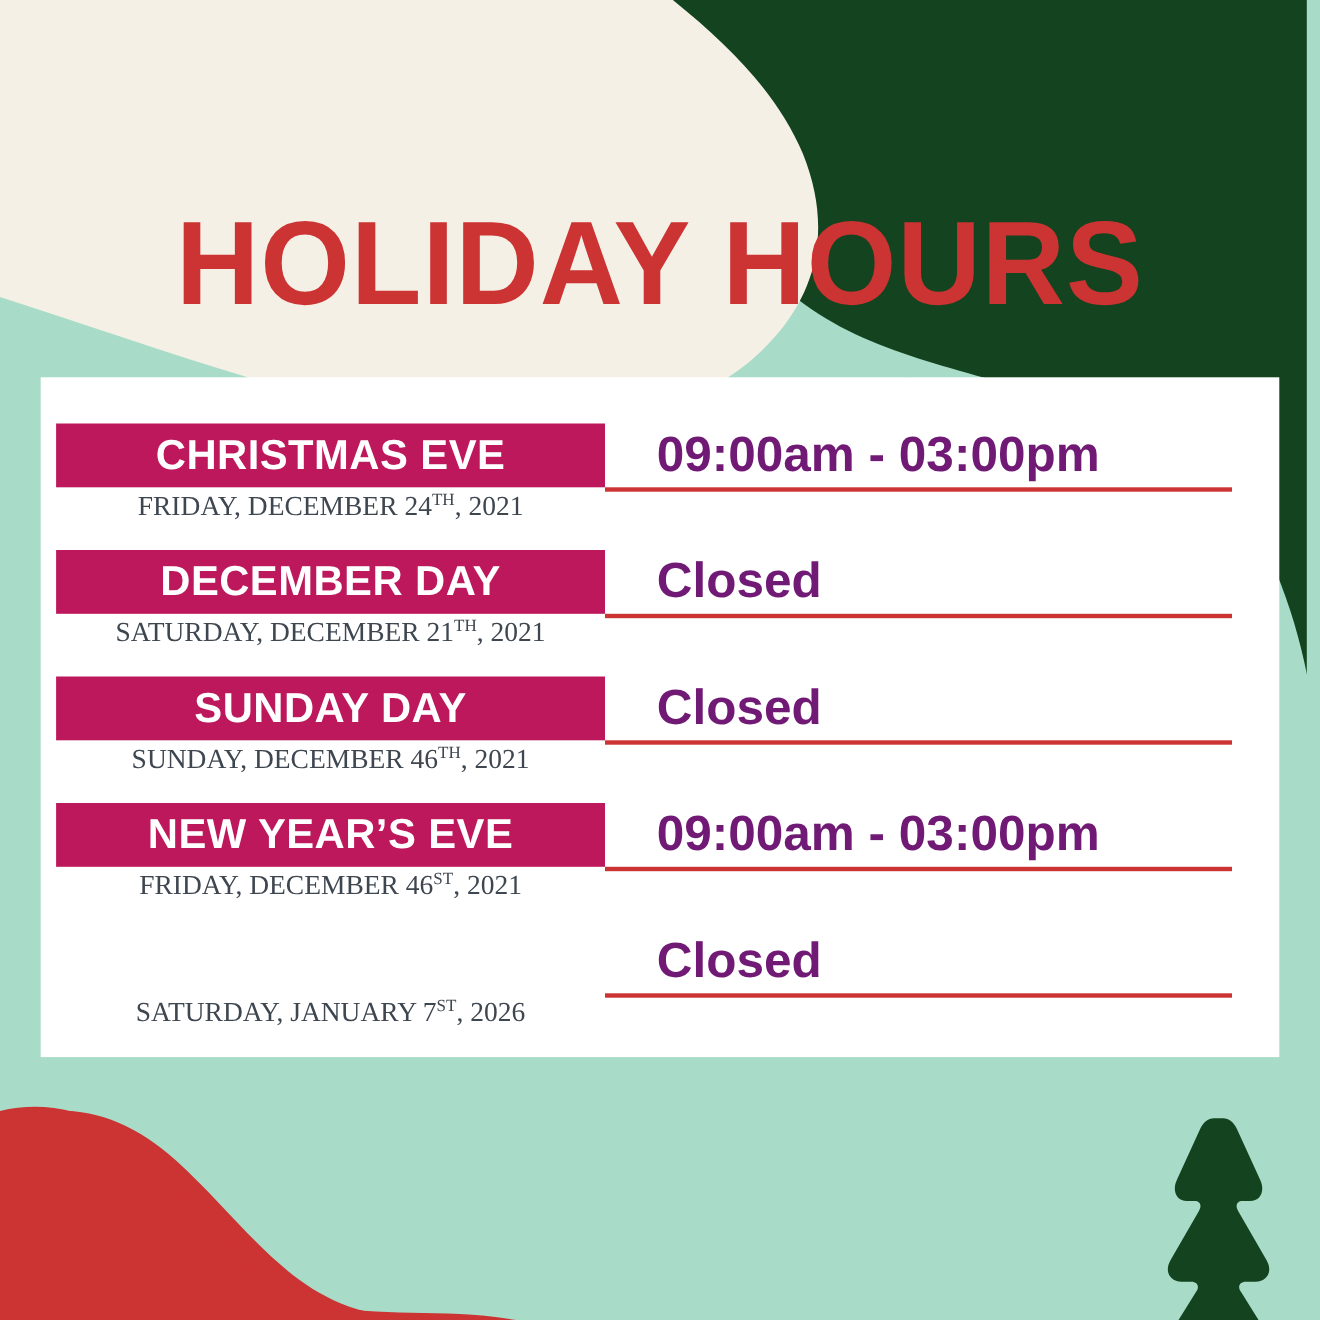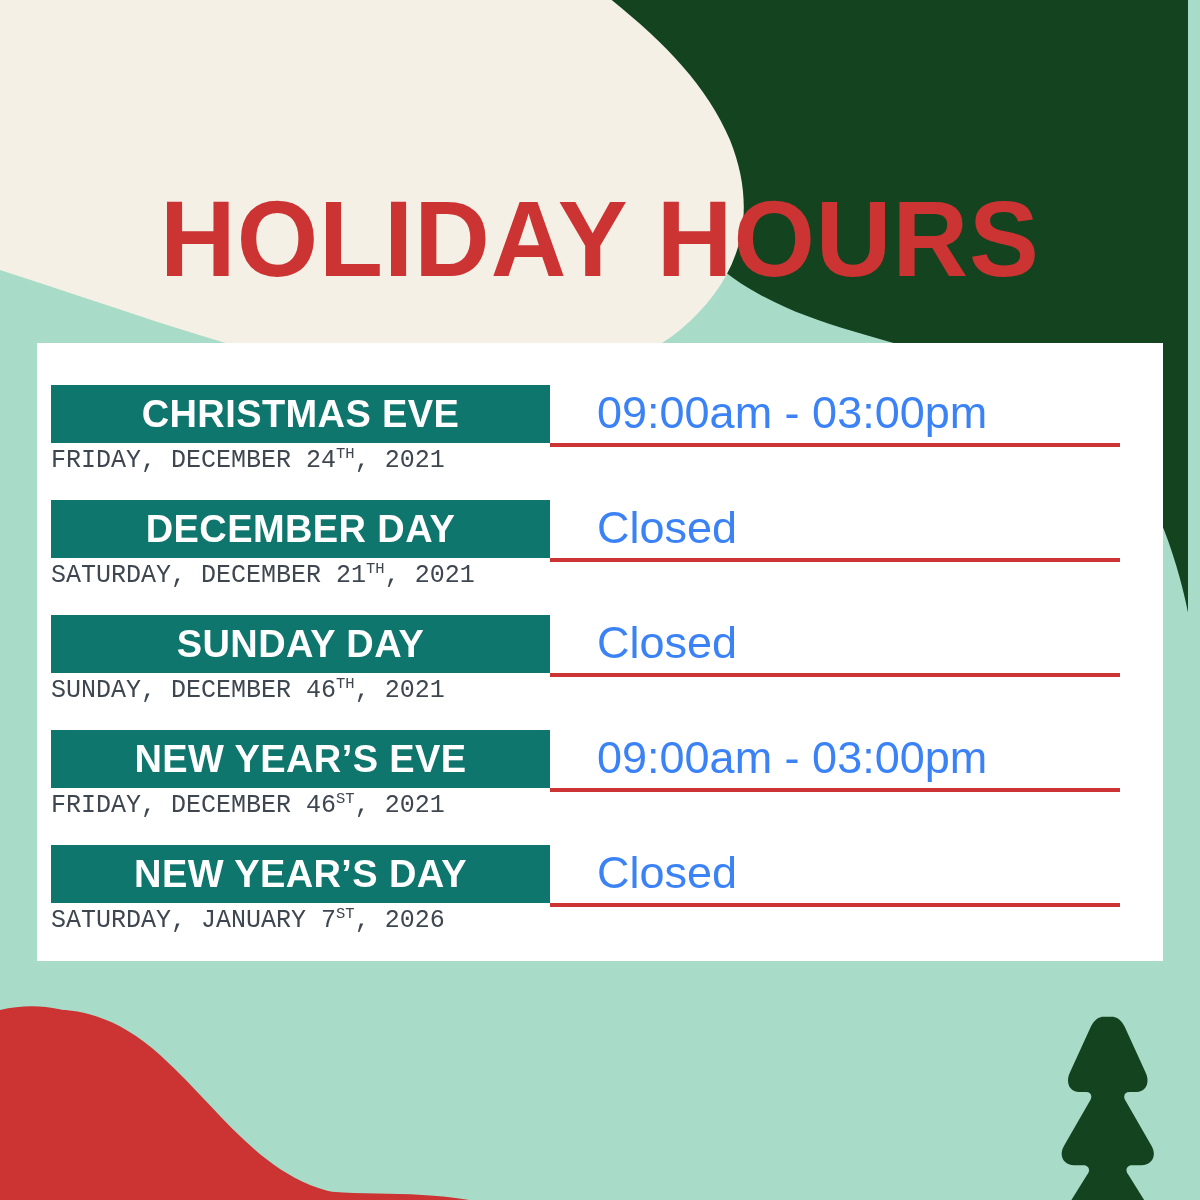--- a/index.html
+++ b/index.html
@@ -69,62 +69,63 @@
     width: 1126px;
     height: 115px;
   }
 
   .name-band {
     position: absolute;
     left: 14px;
     top: 42px;
     width: 499px;
     height: 58px;
-    background: #0f766e;
+    background: #be185d;
     display: flex;
     align-items: center;
     justify-content: center;
   }
   .name-band .name-text {
     color: #FFFFFF;
     font-family: "Liberation Sans", sans-serif;
     font-weight: 700;
     font-size: 38px;
     line-height: 38px;
     letter-spacing: 0.4px;
     white-space: nowrap;
     padding: 0 10px;
   }
 
   .date-line {
     position: absolute;
     left: 14px;
     top: 104px;
     width: 499px;
+    text-align: center;
     color: #3E4650;
-    font-family: Liberation Mono, monospace;
+    font-family: Liberation Serif, serif;
     font-weight: 400;
     font-size: 25px;
     line-height: 28px;
     white-space: nowrap;
   }
   .date-line sup {
     font-size: 0.62em;
     vertical-align: super;
     line-height: 0;
   }
 
   .hours {
     position: absolute;
     left: 560px;
     top: 40px;
     width: 550px;
-    color: #3b82f6;
-    font-family: "Liberation Sans", sans-serif;
-    font-weight: 400;
+    color: #701a75;
+    font-family: "Liberation Sans", sans-serif;
+    font-weight: 700;
     font-size: 45px;
     line-height: 60px;
     white-space: nowrap;
   }
 
   .rule {
     position: absolute;
     left: 513px;
     top: 100px;
     width: 570px;
@@ -255,23 +256,20 @@
       <div class="row" style="top:345px">
         <div class="name-band">
           <span class="name-text">NEW YEAR’S EVE</span>
         </div>
         <div class="date-line"><span>FRIDAY, DECEMBER 46</span><sup>ST</sup><span>, 2021</span></div>
         <div class="hours">09:00am - 03:00pm</div>
         <div class="rule"></div>
       </div>
 
       <div class="row" style="top:460px">
-        <div class="name-band">
-          <span class="name-text">NEW YEAR’S DAY</span>
-        </div>
         <div class="date-line"><span>SATURDAY, JANUARY 7</span><sup>ST</sup><span>, 2026</span></div>
         <div class="hours">Closed</div>
         <div class="rule"></div>
       </div>
 
     </div>
   </div>
 
 </div>
 

